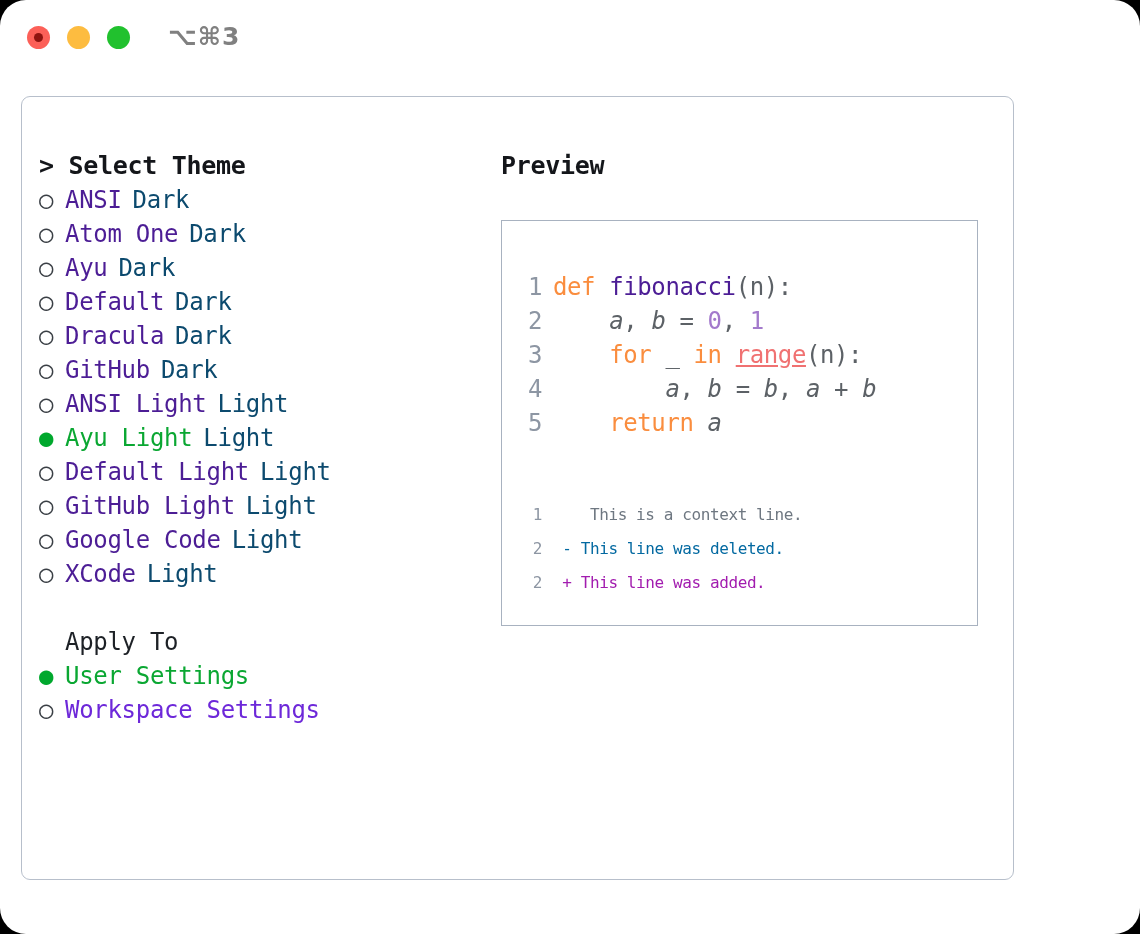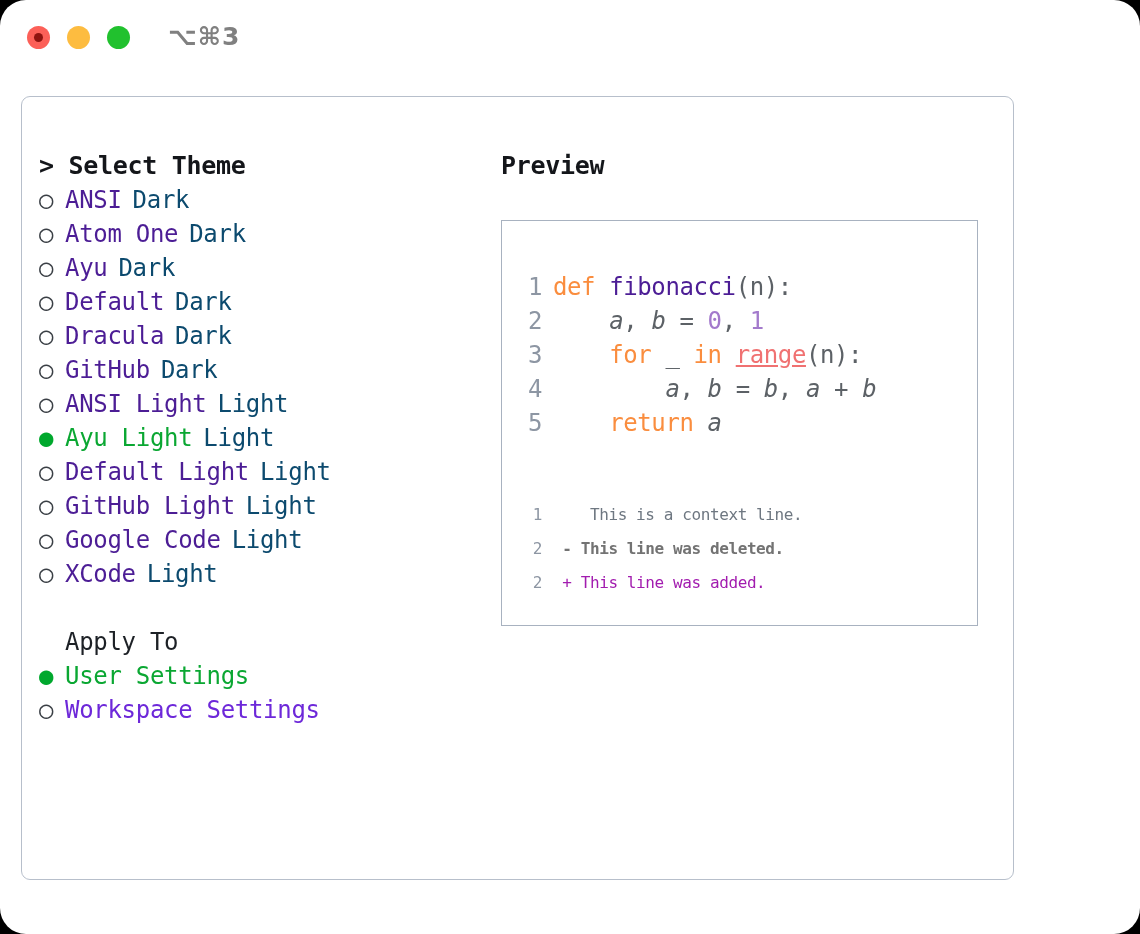--- a/index.html
+++ b/index.html
@@ -215,21 +215,21 @@
     left: 10px;
     top: 269px;
     font-size: 16px;
     line-height: 34px;
     white-space: pre;
     letter-spacing: -0.4px;
     margin-top: 8px;
   }
   .diff-line { display: block; height: 34px; }
   .diff-ctx { color: #6e7781; }
-  .diff-del { color: #737373; font-weight: bold; }
+  .diff-del { color: #0369a1; }
   .diff-add { color: #a21caf; }
 </style>
 </head>
 <body>
 
 <div class="window">
 
   <div class="titlebar">
     <div class="lights">
       <span class="light light-red"></span>

